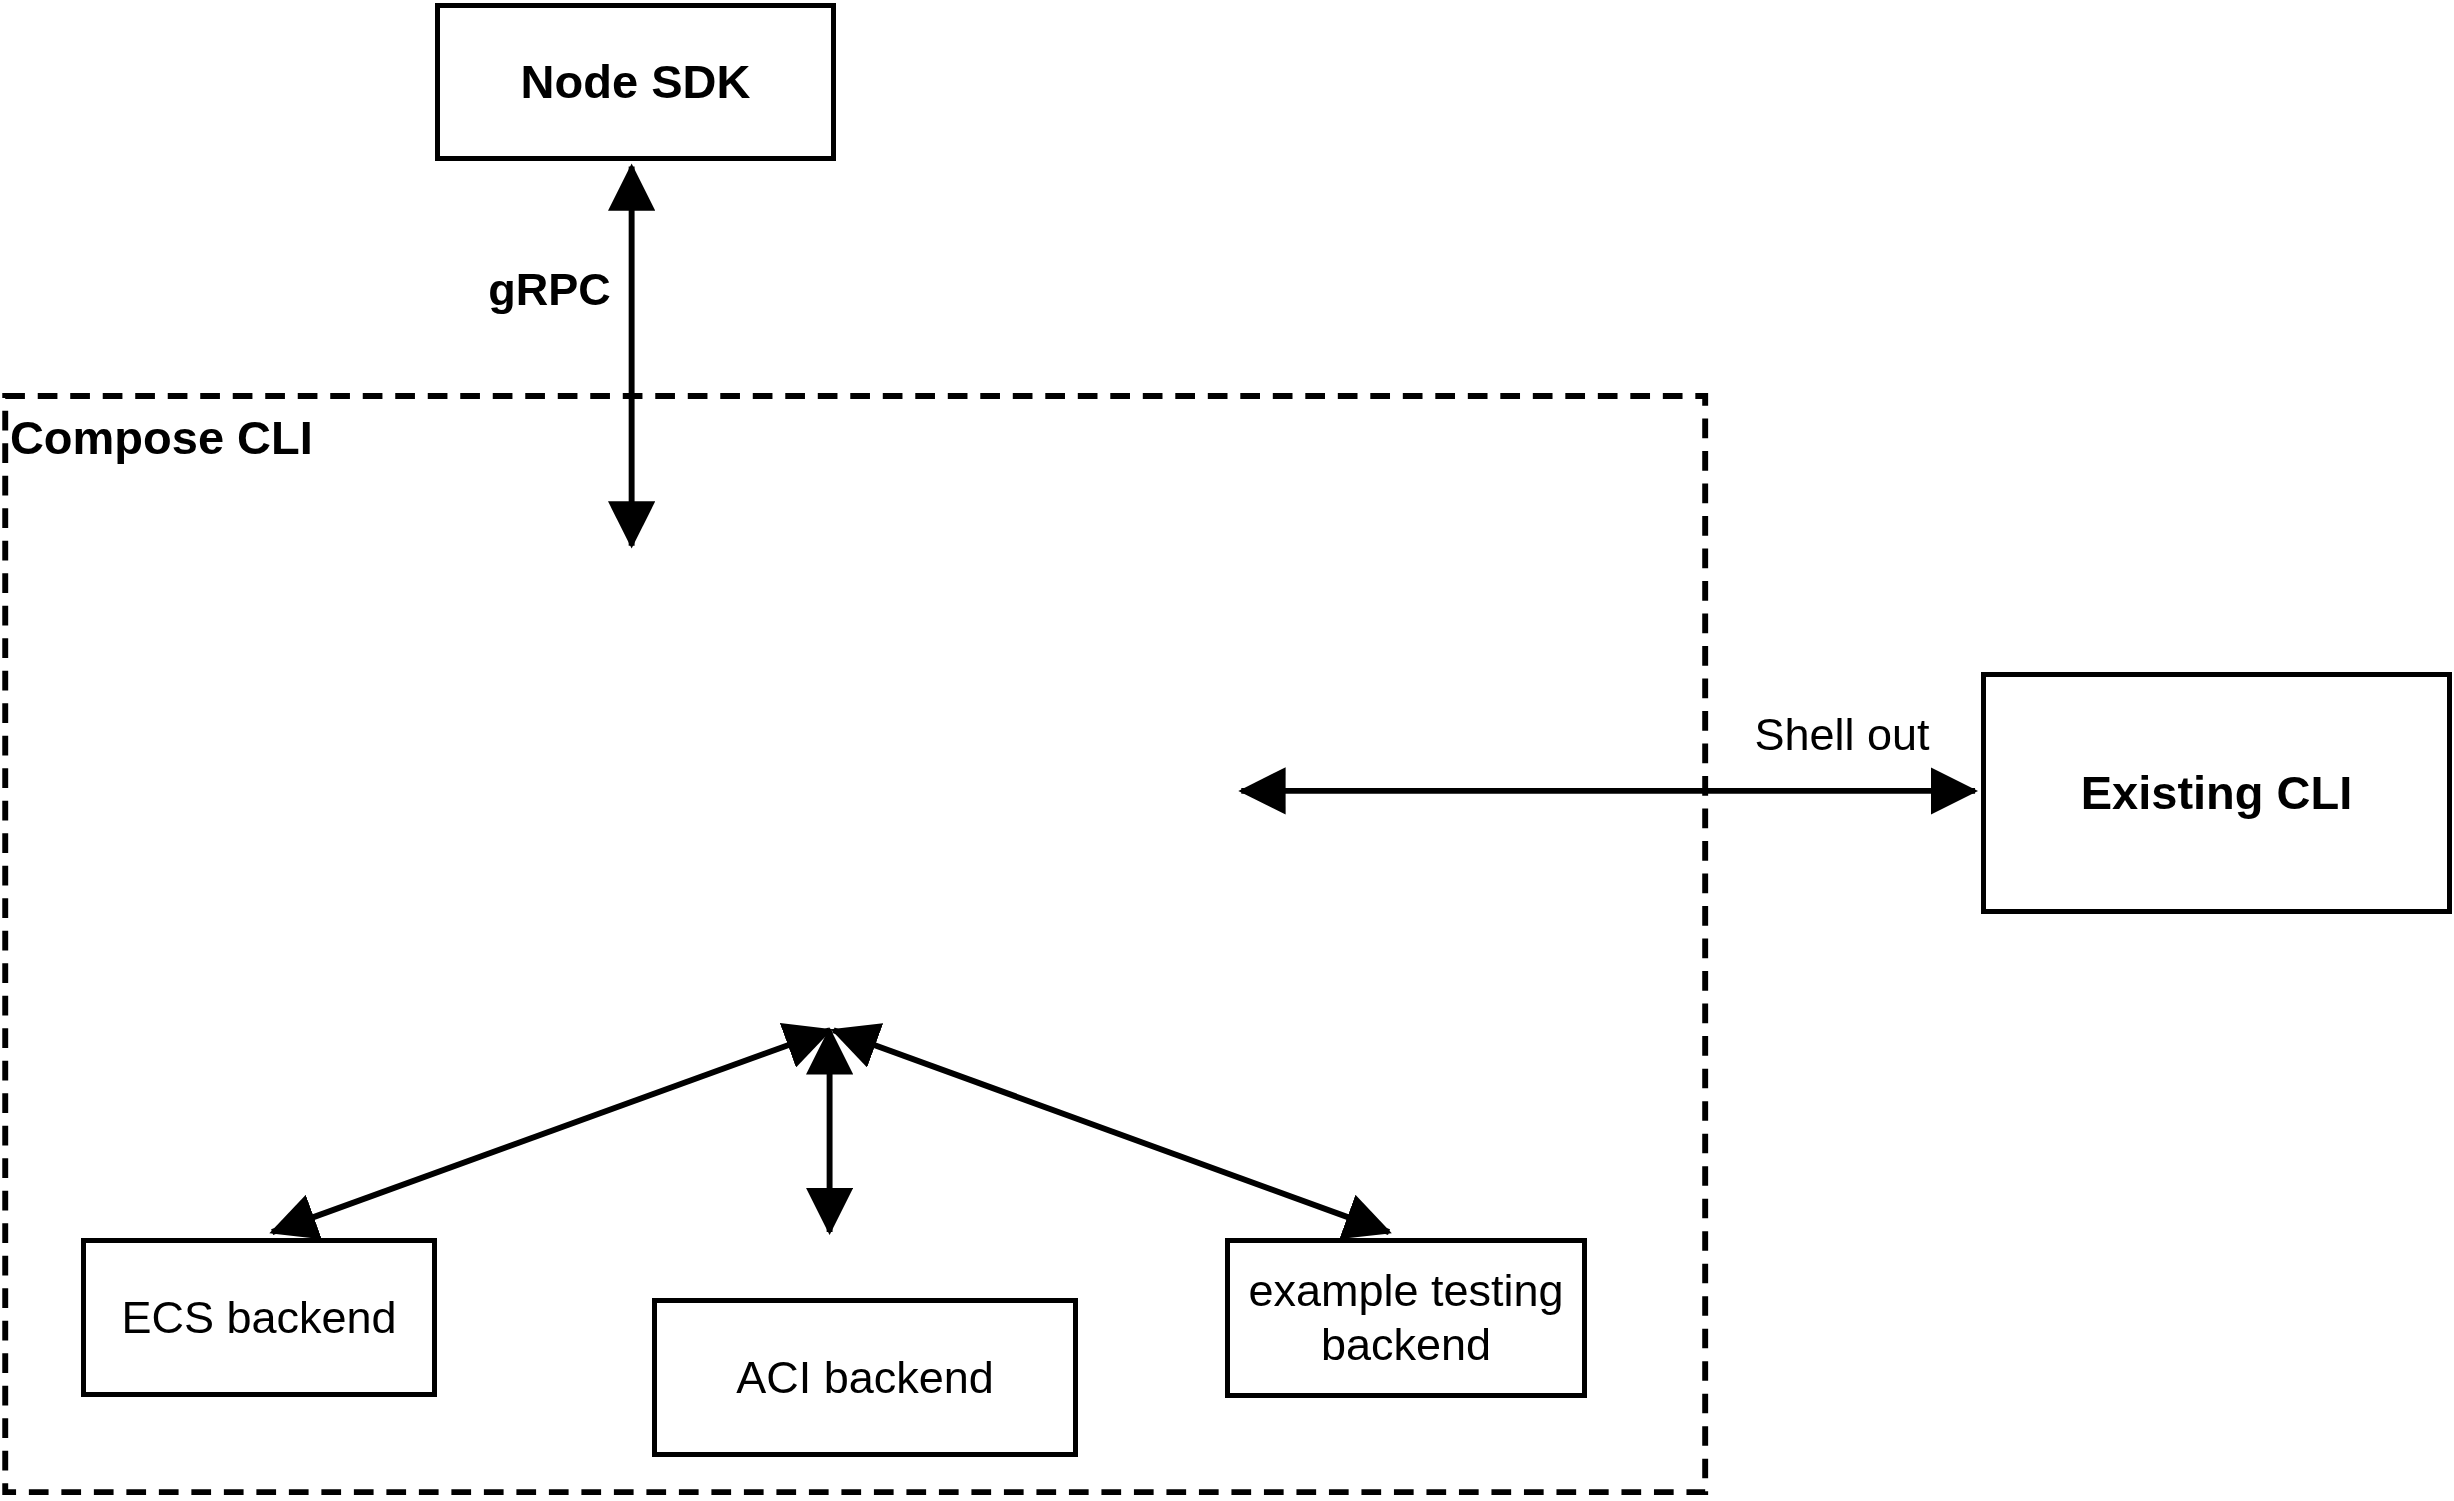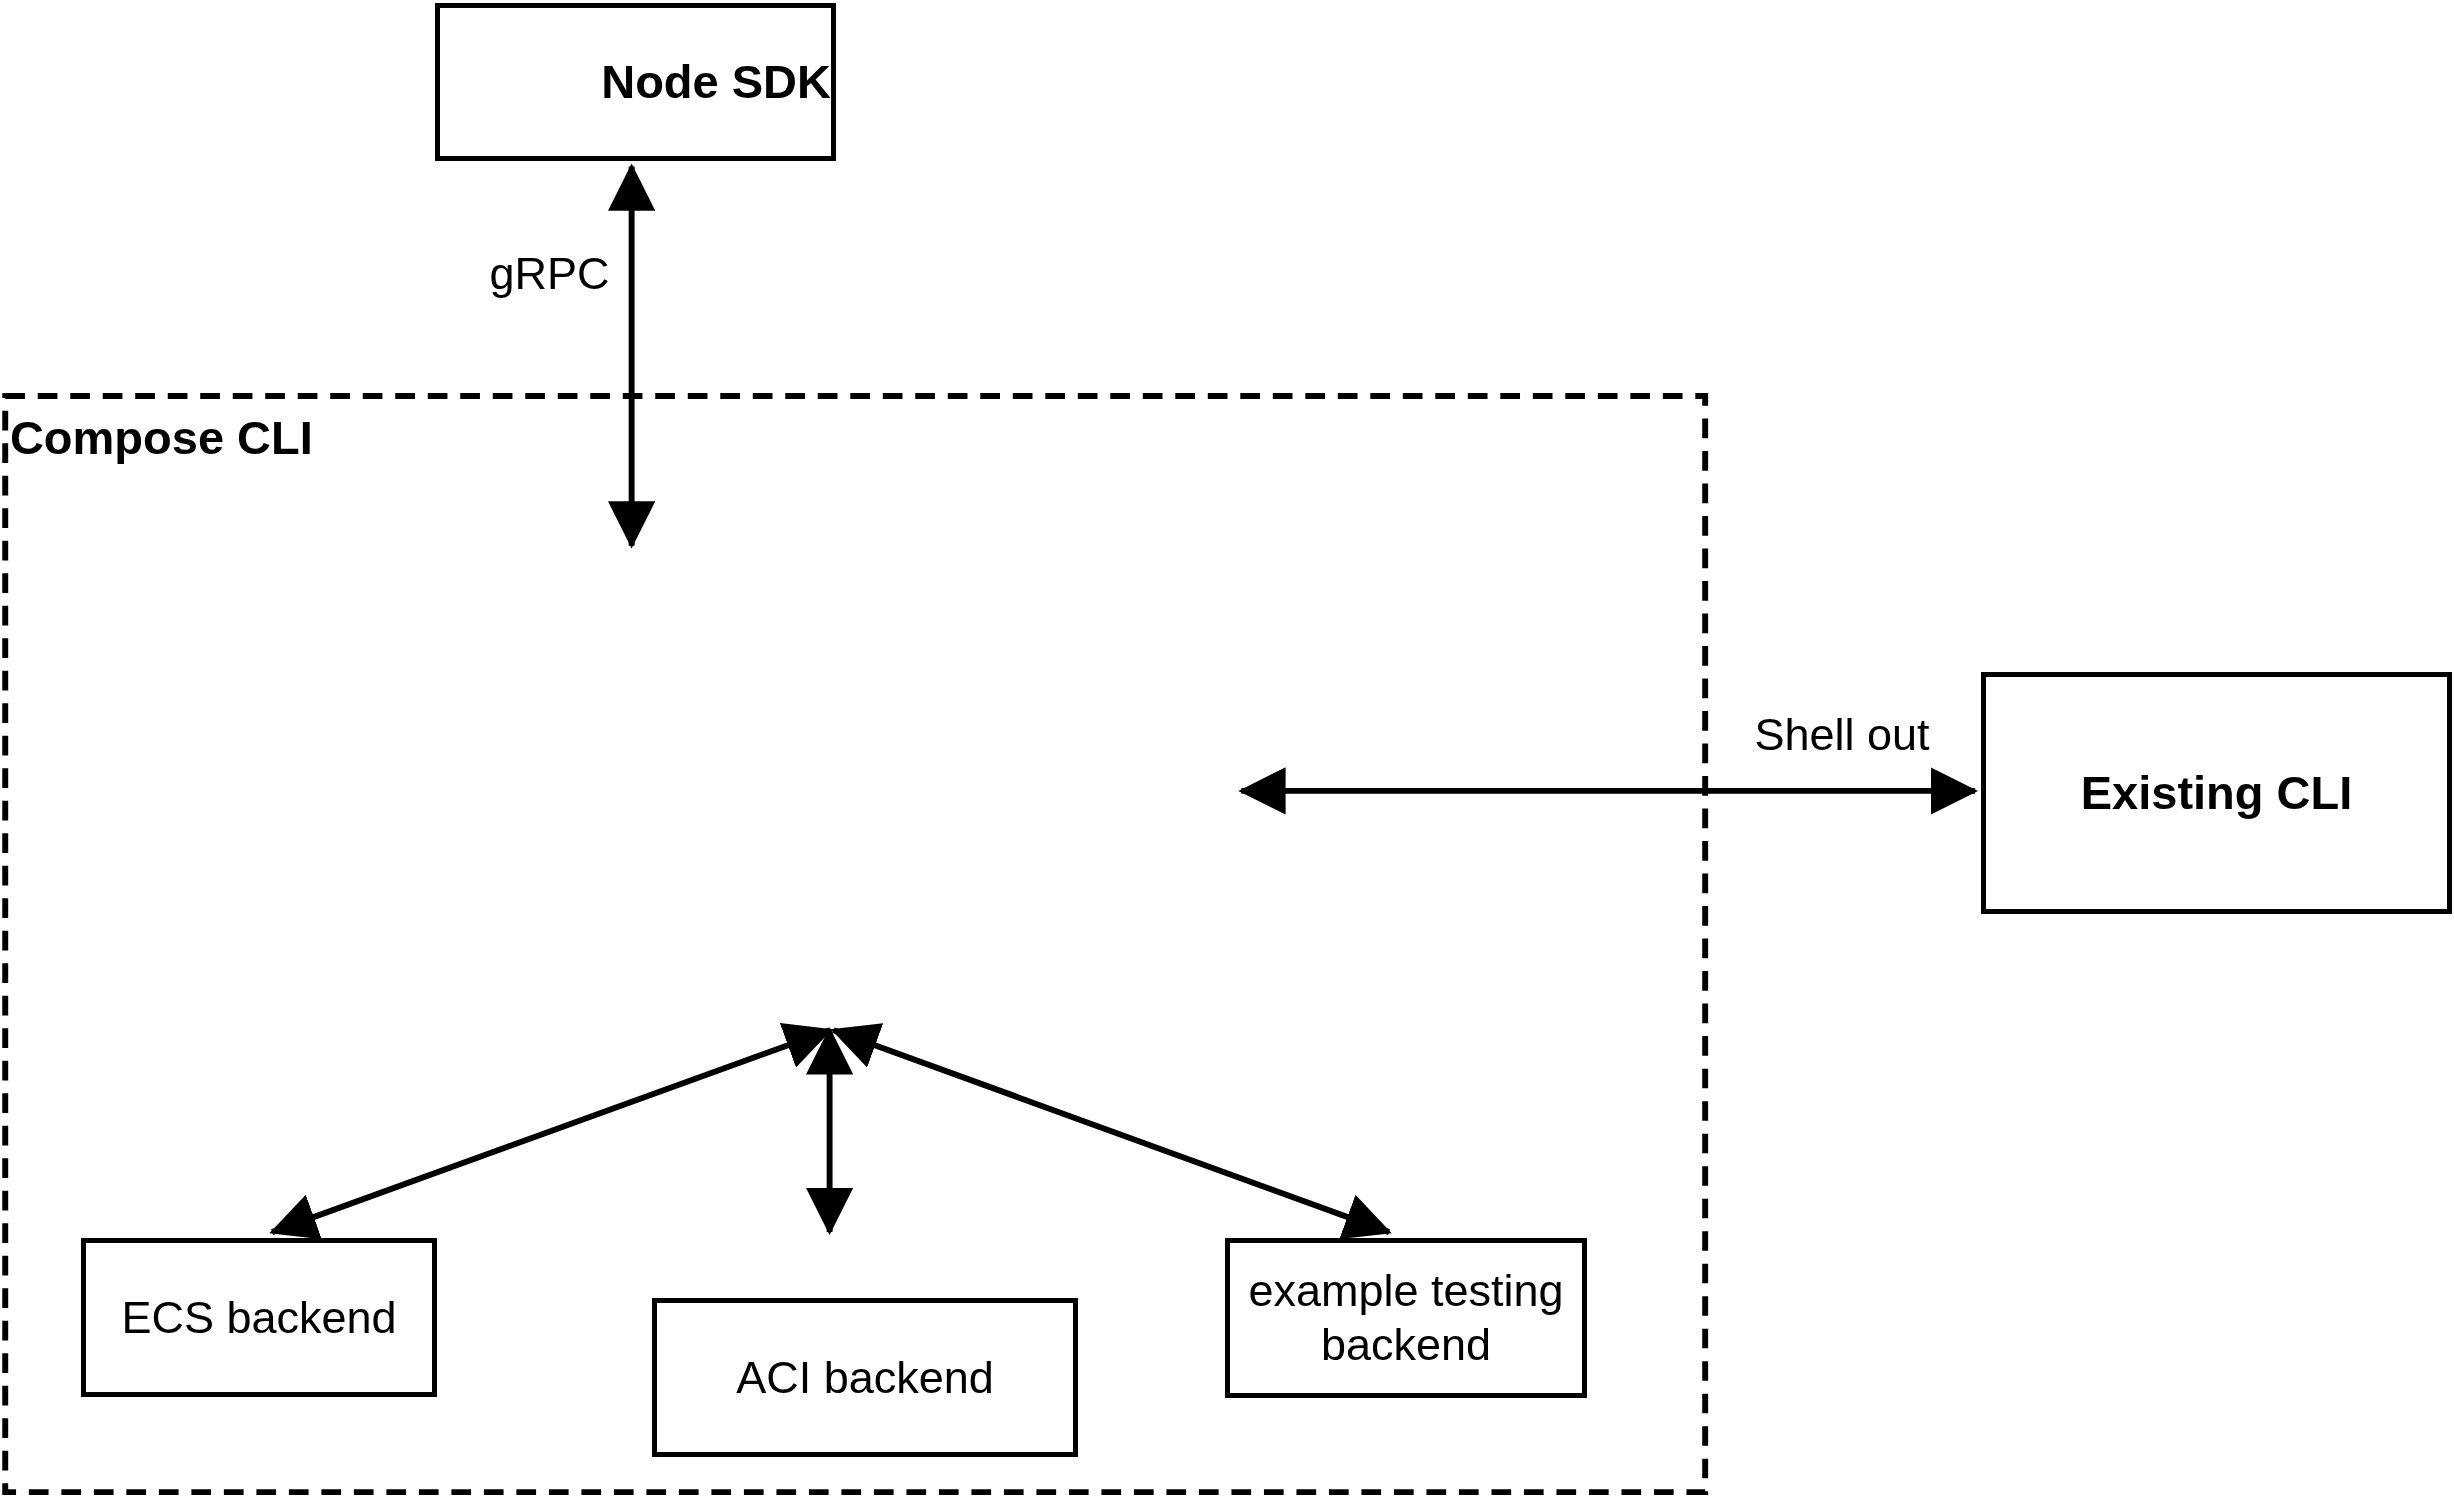--- a/index.html
+++ b/index.html
@@ -25,21 +25,21 @@
     align-items: center;
     justify-content: center;
     text-align: center;
     font-size: 45px;
     line-height: 1.2;
   }
   .box.bold {
     font-weight: bold;
     font-size: 47px;
   }
-  #node-sdk      { left: 435px;  top: 3px;    width: 401px; height: 158px; justify-content: flex-end; }
+  #node-sdk      { left: 435px;  top: 3px;    width: 401px; height: 158px; }
   #existing-cli  { left: 1981px; top: 672px;  width: 471px; height: 242px; }
   #ecs-backend   { left: 81px;   top: 1238px; width: 356px; height: 159px; }
   #aci-backend   { left: 652px;  top: 1298px; width: 426px; height: 159px; }
   #example-backend { left: 1225px; top: 1238px; width: 362px; height: 160px; padding: 0 13px; }
 
   
   #core-box {
     position: absolute;
     left: 436px; top: 552px;
     width: 799px; height: 477px;
@@ -69,21 +69,21 @@
     font-size: 45px;
     box-sizing: border-box;
   }
 
   .edge-label {
     position: absolute;
     font-size: 45px;
     text-align: center;
     white-space: nowrap;
   }
-  #grpc-label             { left: 441px;  top: 248px; width: 217px; }
+  #grpc-label             { left: 441px;  top: 264px; width: 217px; font-weight: bold; }
   #existing-context-label { left: 1227px; top: 709px; width: 394px; }
   #shell-out-label        { left: 1724px; top: 709px; width: 236px; }
   #compose-cli-label {
     position: absolute;
     left: 9.9px; top: 410px;
     font-size: 47px;
     font-weight: bold;
     white-space: nowrap;
     text-align: right;
   }

